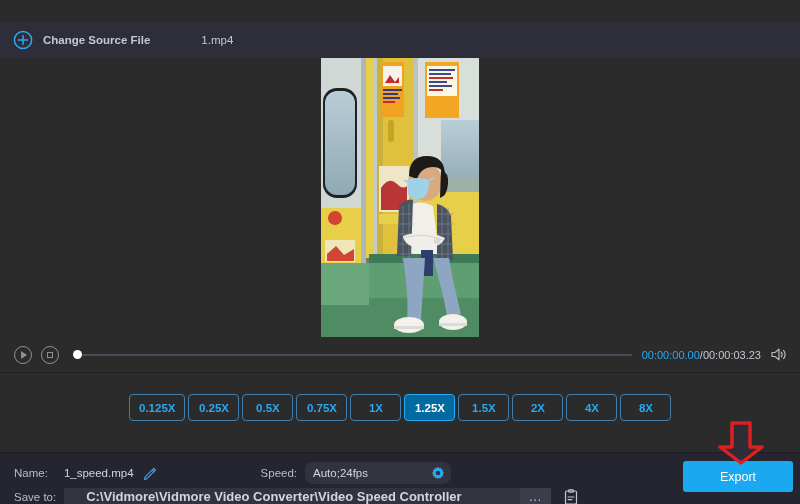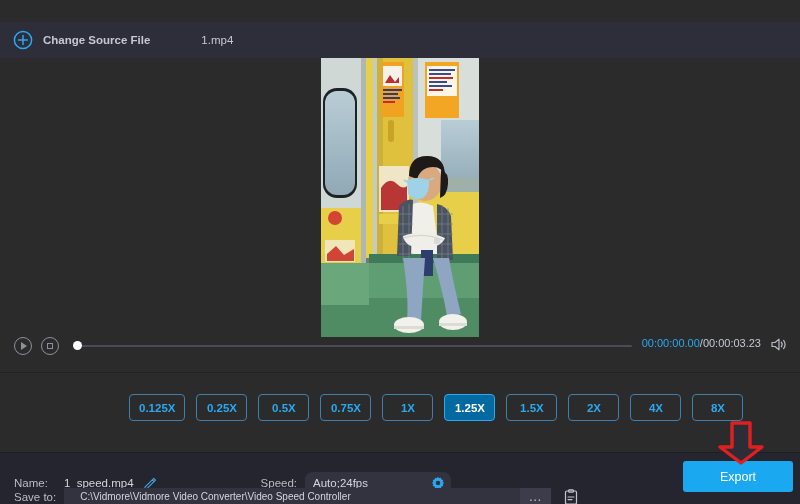--- a/index.html
+++ b/index.html
@@ -73,21 +73,21 @@
     overflow: hidden;
     background: #0b0d0c;
   }
   .video svg { display:block; width:158px; height:279px; }
 
   
   .playerbar {
     position: absolute; left: 0; top: 337px;
     width: 800px; height: 36px;
     background: #2b2b2b;
-    display: flex; align-items: flex-start;
+    display: flex; align-items: center;
     border-bottom: 1px solid #21212a;
   }
   .circ-btn {
     width: 18px; height: 18px; border-radius: 50%;
     border: 1.2px solid #8e9099;
     display: flex; align-items: center; justify-content: center;
     flex: 0 0 auto;
   }
   .circ-btn.play { margin-left: 14px; }
   .circ-btn.stop { margin-left: 9px; }
@@ -121,21 +121,21 @@
   .vol { margin-right: 13px; display:block; flex:0 0 auto; }
 
   
   .speedzone {
     position: absolute; left: 0; top: 374px;
     width: 800px; height: 78px;
     background: #2b2b2b;
   }
   .speedrow {
     position: absolute; left: 129px; top: 20px;
-    display: flex; gap: 11px;
+    display: flex; gap: 3px;
   }
   .spd {
     min-width: 51px; height: 27px;
     border: 1px solid #3f7fad;
     border-radius: 4px;
     background: transparent;
     color: #29a9f2;
     font-size: 11.5px; font-weight: bold;
     display: flex; align-items: center; justify-content: center;
     padding: 0 9px;
@@ -148,21 +148,21 @@
   }
 
   
   .bottom {
     position: absolute; left: 0; top: 452px;
     width: 800px; height: 52px;
     background: #252530;
     border-top: 1px solid #1e1e27;
   }
   .row-name {
-    position: absolute; left: 0; top: 12px; width: 800px; height: 35px;
+    position: absolute; left: 0; top: 2px; width: 800px; height: 35px;
     display: flex; align-items: center;
   }
   .lbl { font-size: 11.5px; color: #b9bcc6; white-space: nowrap; }
   .val { font-size: 11.5px; color: #d2d5dd; white-space: nowrap; }
   .name-lbl { margin-left: 14px; }
   .name-val { margin-left: 16px; }
   .pencil { margin-left: 9px; display:block; }
   .out-lbl { margin-left: 104px; }
   .out-box {
     margin-left: 8px;
@@ -180,21 +180,21 @@
   }
   .save-lbl { margin-left: 14px; }
   .path-box {
     margin-left: 8px;
     width: 487px; height: 17px;
     background: #333340;
     display: flex; align-items: center;
     position: relative;
   }
   .path-val {
-    font-size: 10px; color: #d2d5dd; margin-left: 16px; white-space: nowrap;
+    font-size: 13px; color: #d2d5dd; margin-left: 22px; white-space: nowrap; font-weight: bold;
   }
   .dots {
     position: absolute; right: 0; top: 0;
     width: 31px; height: 17px;
     background: #3c3c4a;
     color: #c8cbd4; font-size: 12px; letter-spacing: 1px;
     display: flex; align-items: center; justify-content: center;
   }
   .folder-btn { margin-left: 12px; display: block; }
 

